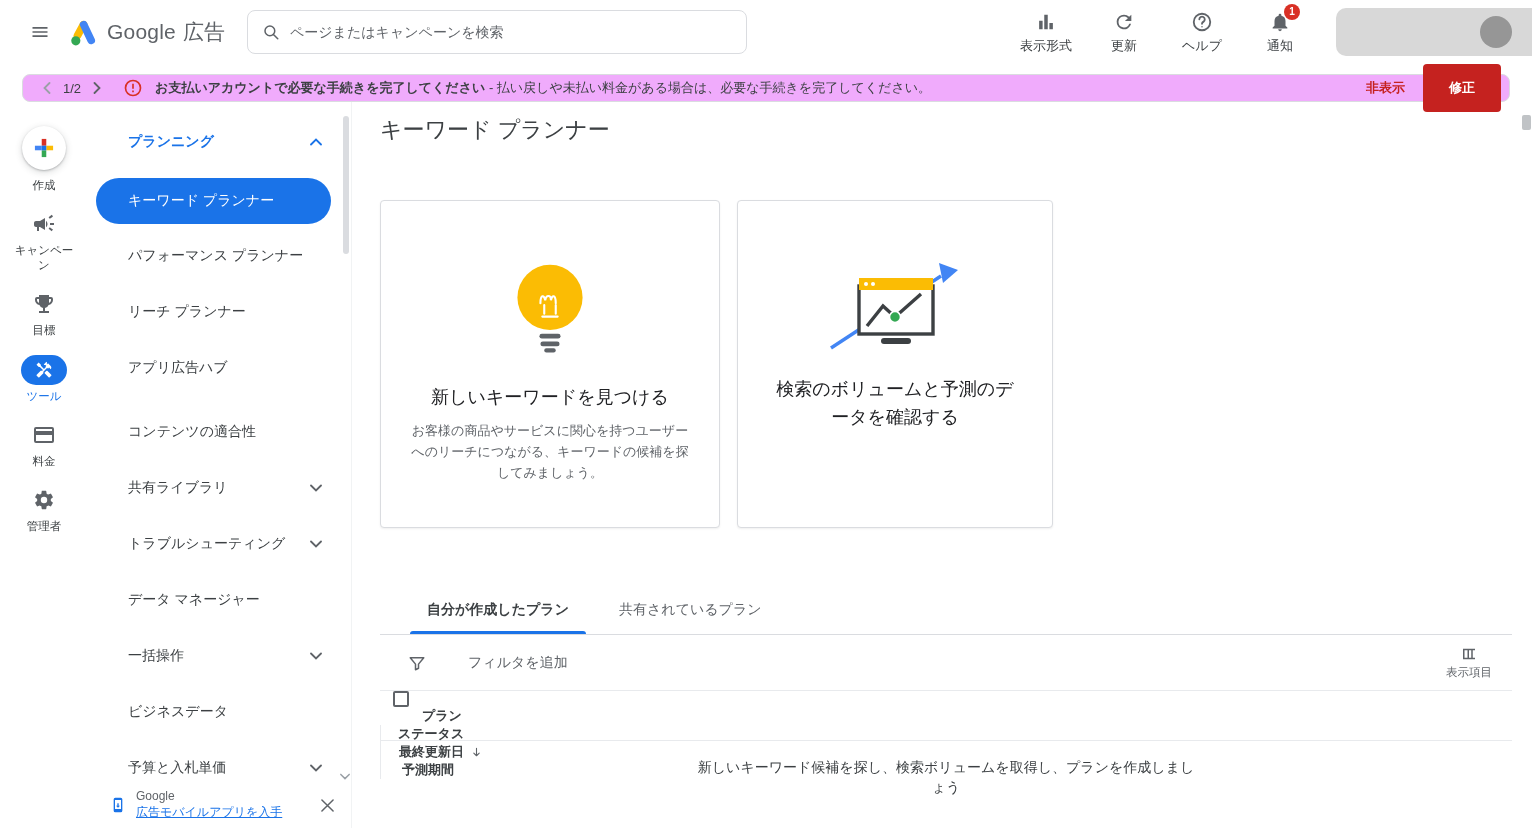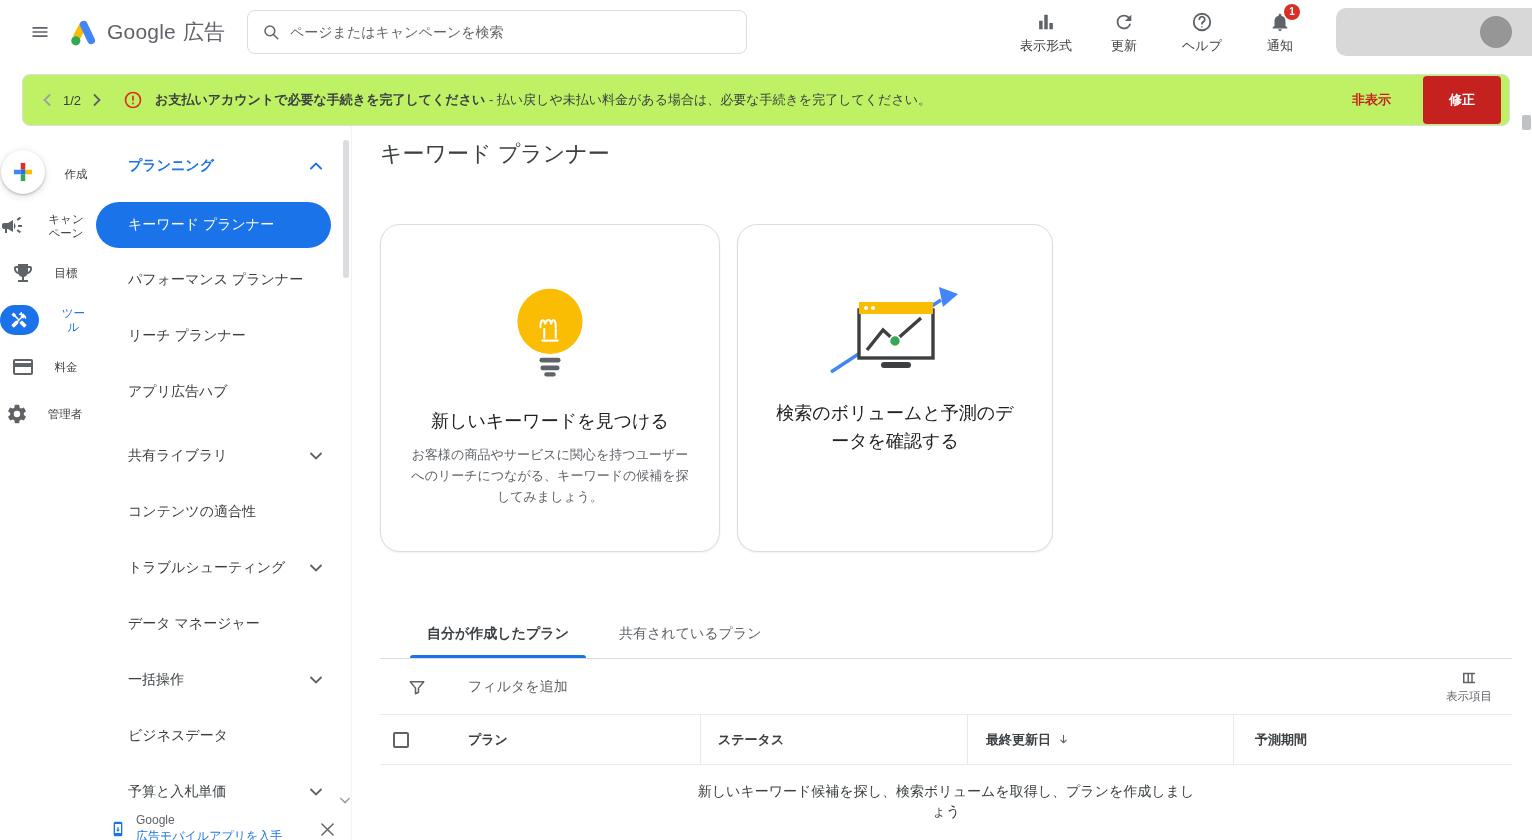--- a/index.html
+++ b/index.html
@@ -26,40 +26,40 @@
   .action-icon-wrap { height:24px; display:flex; align-items:center; justify-content:center; position:relative; }
   .action-label { font-size:13px; color:#3c4043; white-space:nowrap; }
   .badge { position:absolute; top:-6px; right:-9px; min-width:16px; height:16px; border-radius:8px;
     background:#d93025; color:#fff; font-size:10px; font-weight:bold; display:flex; align-items:center;
     justify-content:center; padding:0 3px; }
   .account { margin-left:26px; width:196px; height:48px; background:#d8d8d8; border-radius:10px 0 0 10px;
     position:relative; cursor:pointer; }
   .account .avatar { position:absolute; right:20px; top:8px; width:32px; height:32px; border-radius:50%; background:#969696; }
 
   
-  .banner { margin:10px 22px 0; height:52px; border:1px solid #dadce0; border-radius:8px;
-    display:flex; align-items:center; padding:0 8px 0 10px; background:#bef264; }
+  .banner { margin:10px 22px 0; height:28px; border:1px solid #dadce0; border-radius:8px;
+    display:flex; align-items:center; padding:0 8px 0 10px; background:#f0abfc; }
   .pager-btn { width:28px; height:28px; border-radius:50%; display:flex; align-items:center; justify-content:center; }
   .page-indicator { font-size:13px; color:#3c4043; margin:0 2px; }
   .banner-error-icon { margin-left:12px; display:flex; }
   .banner-msg { margin-left:12px; font-size:13px; color:#3c4043; white-space:nowrap; }
   .banner-msg .t { font-weight:bold; }
-  .banner-right { margin-left:auto; display:flex; align-items:center; gap:18px; }
+  .banner-right { margin-left:auto; display:flex; align-items:center; gap:4px; }
   .hide-btn { color:#c5221f; font-size:13px; font-weight:bold; padding:8px 14px; border-radius:4px; }
   .fix-btn { background:#c5221f; color:#fff; font-size:13px; font-weight:bold; padding:15px 26px; border-radius:4px; }
 
   
   .app { display:flex; height:726px; position:relative; }
 
   
   .rail { width:88px; display:flex; flex-direction:column; align-items:center; padding-top:24px; flex:none; }
   .create-btn { width:44px; height:44px; border-radius:50%; background:#fff;
     box-shadow:0 1px 2px rgba(60,64,67,.3), 0 2px 6px 1px rgba(60,64,67,.15);
     display:flex; align-items:center; justify-content:center; }
-  .rail-item { display:flex; align-items:center; gap:20px; margin-top:17px;justify-content:center; }
+  .rail-item { display:flex; flex-direction:column; align-items:center; gap:4px; margin-top:17px;justify-content:center; }
   .rail-item.create { margin-top:0; }
   .rail-icon-wrap { height:30px; display:flex; align-items:center; justify-content:center; }
   .rail-label { font-size:11.5px; color:#3c4043; text-align:center; line-height:1.25; max-width:62px; }
   .tool-pill { width:46px; height:30px; border-radius:15px; background:#1a73e8;
     display:flex; align-items:center; justify-content:center; }
   .rail-item.active .rail-label { color:#1a73e8; }
 
   
   .sidebar { width:264px; flex:none; background:#fff; position:relative;
     box-shadow:inset -1px 0 0 #f1f3f4; }
@@ -78,42 +78,42 @@
   .promo-text { font-size:12px; line-height:1.3; }
   .promo-line1 { color:#5f6368; display:block; }
   .promo-line2 { color:#1a73e8; text-decoration:underline; cursor:pointer; display:block; }
   .promo-close { margin-left:auto; width:28px; height:28px; border-radius:50%;
     display:flex; align-items:center; justify-content:center; }
 
   
   .main { flex:1; padding:14px 20px 0 28px; min-width:0; }
   .page-title { font-size:22px; font-weight:normal; color:#3c4043; line-height:28px; }
   .cards { display:flex; gap:17px; margin-top:56px; }
-  .card { height:328px; background:#fff; border:1px solid #dadce0; border-radius:20px;
+  .card { height:328px; background:#fff; border:1px solid #dadce0; border-radius:4px;
     text-align:center; padding:48px 22px 0; cursor:pointer;
     box-shadow:0 1px 2px rgba(60,64,67,.08); }
   .card.c1 { width:340px; }
   .card.c2 { width:316px; }
   .card-icon { height:116px; display:flex; align-items:center; justify-content:center; }
   .card h2 { font-size:18px; font-weight:normal; color:#202124; margin-top:18px; line-height:28px; }
   .card.c2 h2 { max-width:252px; margin-left:auto; margin-right:auto; margin-top:10px; }
   .card p { font-size:13px; color:#5f6368; line-height:1.6; margin-top:10px; padding:0 4px; }
 
   
   .plans { margin-top:58px; }
   .tabbar { display:flex; border-bottom:1px solid #dadce0; padding-left:22px; }
   .tab { position:relative; padding:15px 25px; font-size:14px; color:#5f6368; }
   .tab.active { color:#3c4043; font-weight:bold; }
   .tab.active::after { content:""; position:absolute; left:8px; right:8px; bottom:0; height:3px;
     background:#1a73e8; border-radius:3px 3px 0 0; }
   .filter-row { height:56px; display:flex; align-items:center; padding:0 14px 0 28px; border-bottom:1px solid #e8eaed; }
   .filter-add { margin-left:42px; font-size:14px; color:#5f6368; }
   .columns-toggle { margin-left:auto; display:flex; flex-direction:column; align-items:center; gap:2px; cursor:pointer; padding:2px 6px; }
   .columns-toggle span { font-size:11.5px; color:#5f6368; white-space:nowrap; }
-  .thead { display:flex; align-items:stretch; height:50px; border-bottom:1px solid #e8eaed; font-size:13px; font-weight:bold; color:#3c4043; }
+  .thead { display:flex; align-items:stretch; height:50px; border-bottom:1px solid #e8eaed; font-size:13px; font-weight:bold; color:#3c4043;flex-direction:column; }
   .cell { display:flex; align-items:center; }
   .cell.check { width:46px; padding-left:13px; }
   .checkbox { width:16px; height:16px; border:2px solid #5f6368; border-radius:2px; cursor:pointer; background:#fff; }
   .cell.plan { width:274px; padding-left:42px; }
   .cell.status { width:267px; padding-left:17px; border-left:1px solid #e8eaed; }
   .cell.updated { width:266px; padding-left:18px; border-left:1px solid #e8eaed; gap:6px; cursor:pointer; }
   .cell.forecast { flex:1; padding-left:21px; border-left:1px solid #e8eaed; }
   .empty p { width:500px; margin:16px auto 0; font-size:14px; color:#3c4043; line-height:1.45; text-align:center; }
 
   .page-scroll-thumb { position:absolute; top:115px; right:1px; width:9px; height:15px; background:#c0c3c6; border-radius:2px; }
@@ -282,29 +282,29 @@
       <span>パフォーマンス プランナー</span>
     </div>
     <div class="side-item">
       <span>リーチ プランナー</span>
     </div>
     <div class="side-item">
       <span>アプリ広告ハブ</span>
     </div>
     <div class="side-links">
       <div class="side-item">
+        <span>コンテンツの適合性</span>
+      </div>
+      <div class="side-item">
         <span>共有ライブラリ</span>
         <span class="chev">
             <svg width="12" height="8" viewBox="0 0 12 8" fill="none" stroke="#5f6368" stroke-width="1.8" stroke-linecap="round">
               <path d="M1 1.5l5 5 5-5"></path>
             </svg>
           </span>
-      </div>
-      <div class="side-item">
-        <span>コンテンツの適合性</span>
       </div>
       <div class="side-item">
         <span>トラブルシューティング</span>
         <span class="chev">
             <svg width="12" height="8" viewBox="0 0 12 8" fill="none" stroke="#5f6368" stroke-width="1.8" stroke-linecap="round">
               <path d="M1 1.5l5 5 5-5"></path>
             </svg>
           </span>
       </div>
       <div class="side-item">

